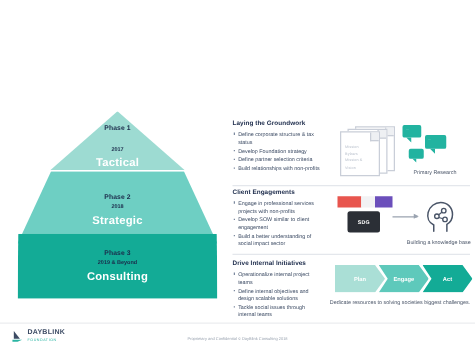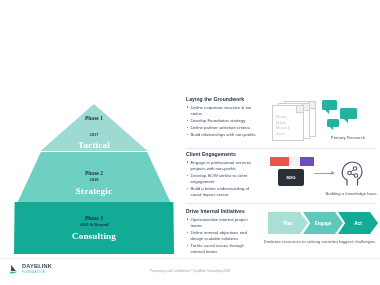--- a/index.html
+++ b/index.html
@@ -2,21 +2,21 @@
 <html><head>
 <meta charset="utf-8">
 <style>
   html,body{margin:0;padding:0;background:#d8d8d8;}
   body{font-family:"Liberation Sans",sans-serif;}
   .slide{
     position:relative;width:380px;height:285px;background:#ffffff;overflow:hidden;
   }
 
   
-  .pyramid{position:absolute;left:14px;top:104px;width:160px;height:150px;font-family:Liberation Serif, serif;}
+  .pyramid{position:absolute;left:14px;top:89px;width:160px;height:150px;}
   .tier{position:absolute;left:0;width:160px;display:flex;flex-direction:column;
         align-items:center;justify-content:center;color:#1b2a4a;}
   .tier-1{top:0;height:47px;background:#9ddbd2;
           clip-path:polygon(50% 0%,83.5% 100%,16.5% 100%);}
   .tier-2{top:48px;height:58px;background:#6ecfc3;
           clip-path:polygon(16.8% 0%,83.2% 0%,100% 100%,0% 100%);}
   .tier-3{top:98px;height:52px;background:#13ab96;
           clip-path:polygon(0.4% 0%,99.6% 0%,100% 100%,0% 100%);}
   .tier .ph{font-size:5.4px;font-weight:bold;letter-spacing:.1px;line-height:1.35;}
   .tier .yr{font-size:4.4px;font-weight:bold;line-height:1.5;}

